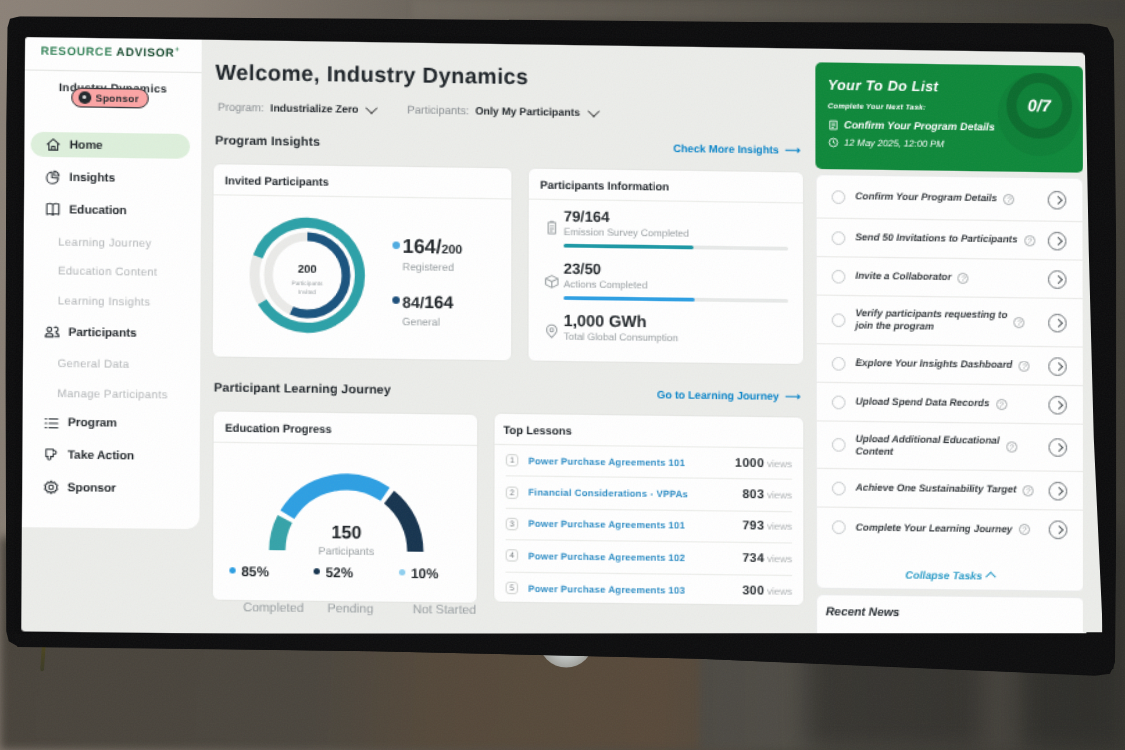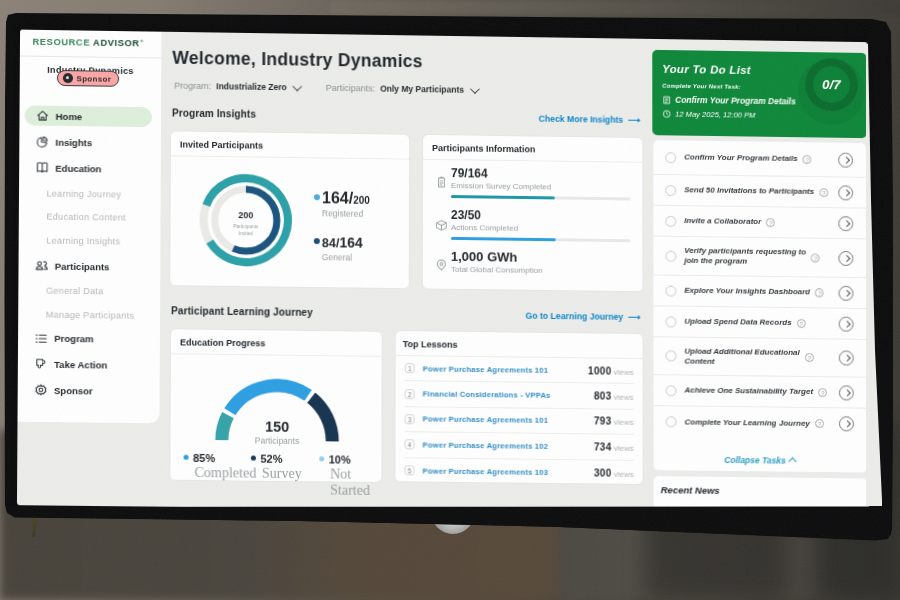--- a/index.html
+++ b/index.html
@@ -104,21 +104,21 @@
 .news .nt { font-size:9.5px; font-weight:bold; color:#20262b; margin:8px 0 0 7px; }
 .lrow { display:flex; align-items:center; height:25.4px; margin:0 9px; border-bottom:1px solid #eeefec; }
 .lrow.last { border-bottom:none; }
 .lnum { width:10px; height:10px; border:1px solid #d7d9d7; border-radius:3px; font-size:6.5px; color:#7b8084; text-align:center; line-height:10px; flex:0 0 10px; }
 .lname { font-size:7.6px; font-weight:bold; letter-spacing:.2px; color:#2e8ec6; margin-left:8px; }
 .lviews { margin-left:auto; font-size:8px; color:#b0b4b6; }
 .lviews b { font-size:10px; color:#23282c; letter-spacing:.3px; }
 .lg { position:absolute; top:122px; font-size:11px; color:#23282c; }
 .lg b { font-size:11px; }
 .lg .dot { display:inline-block; width:5px; height:5px; border-radius:50%; margin-right:4.5px; vertical-align:2px; }
-.lg .lbl { font-size:14px; color:#9aa0a3; margin-left:11px; margin-top:1px;font-family:Liberation Serif, serif; }
+.lg .lbl { font-size:10px; color:#9aa0a3; margin-left:11px; margin-top:17px; }
 </style>
 </head>
 <body>
 <div class="bg">
   <div class="btop"></div>
   <div class="b2"></div>
   <div class="b3"></div>
   <div class="blobs">
       <div class="blob1"></div>
       <div class="blob2"></div>
@@ -280,21 +280,21 @@
           <path d="M 95.9 20.7 A 55 55 0 0 1 117 64" fill="none" stroke="#16344f" stroke-width="13"></path>
         </svg>
         <div class="big" style="position:absolute; left:0; top:88px; width:212px; text-align:center; font-size:14.5px;">150</div>
         <div class="grey" style="position:absolute; left:0; top:105px; width:212px; text-align:center; font-size:8.5px;">Participants</div>
         <div class="lg" style="left:13px;">
           <span class="dot" style="background:#2d9fe3;"></span><b>85%</b>
           <div class="lbl">Completed</div>
         </div>
         <div class="lg" style="left:80px;">
           <span class="dot" style="background:#16344f;"></span><b>52%</b>
-          <div class="lbl">Survey</div>
+          <div class="lbl">Pending</div>
         </div>
         <div class="lg" style="left:148px;">
           <span class="dot" style="background:#8fd0f0;"></span><b>10%</b>
           <div class="lbl">Not Started</div>
         </div>
       </div>
 
       <div class="card" style="left:234px; top:296px; width:249px; height:152px;">
         <div class="cardtitle" style="left:7px;">Top Lessons</div>
         <div class="cardsep"></div>

